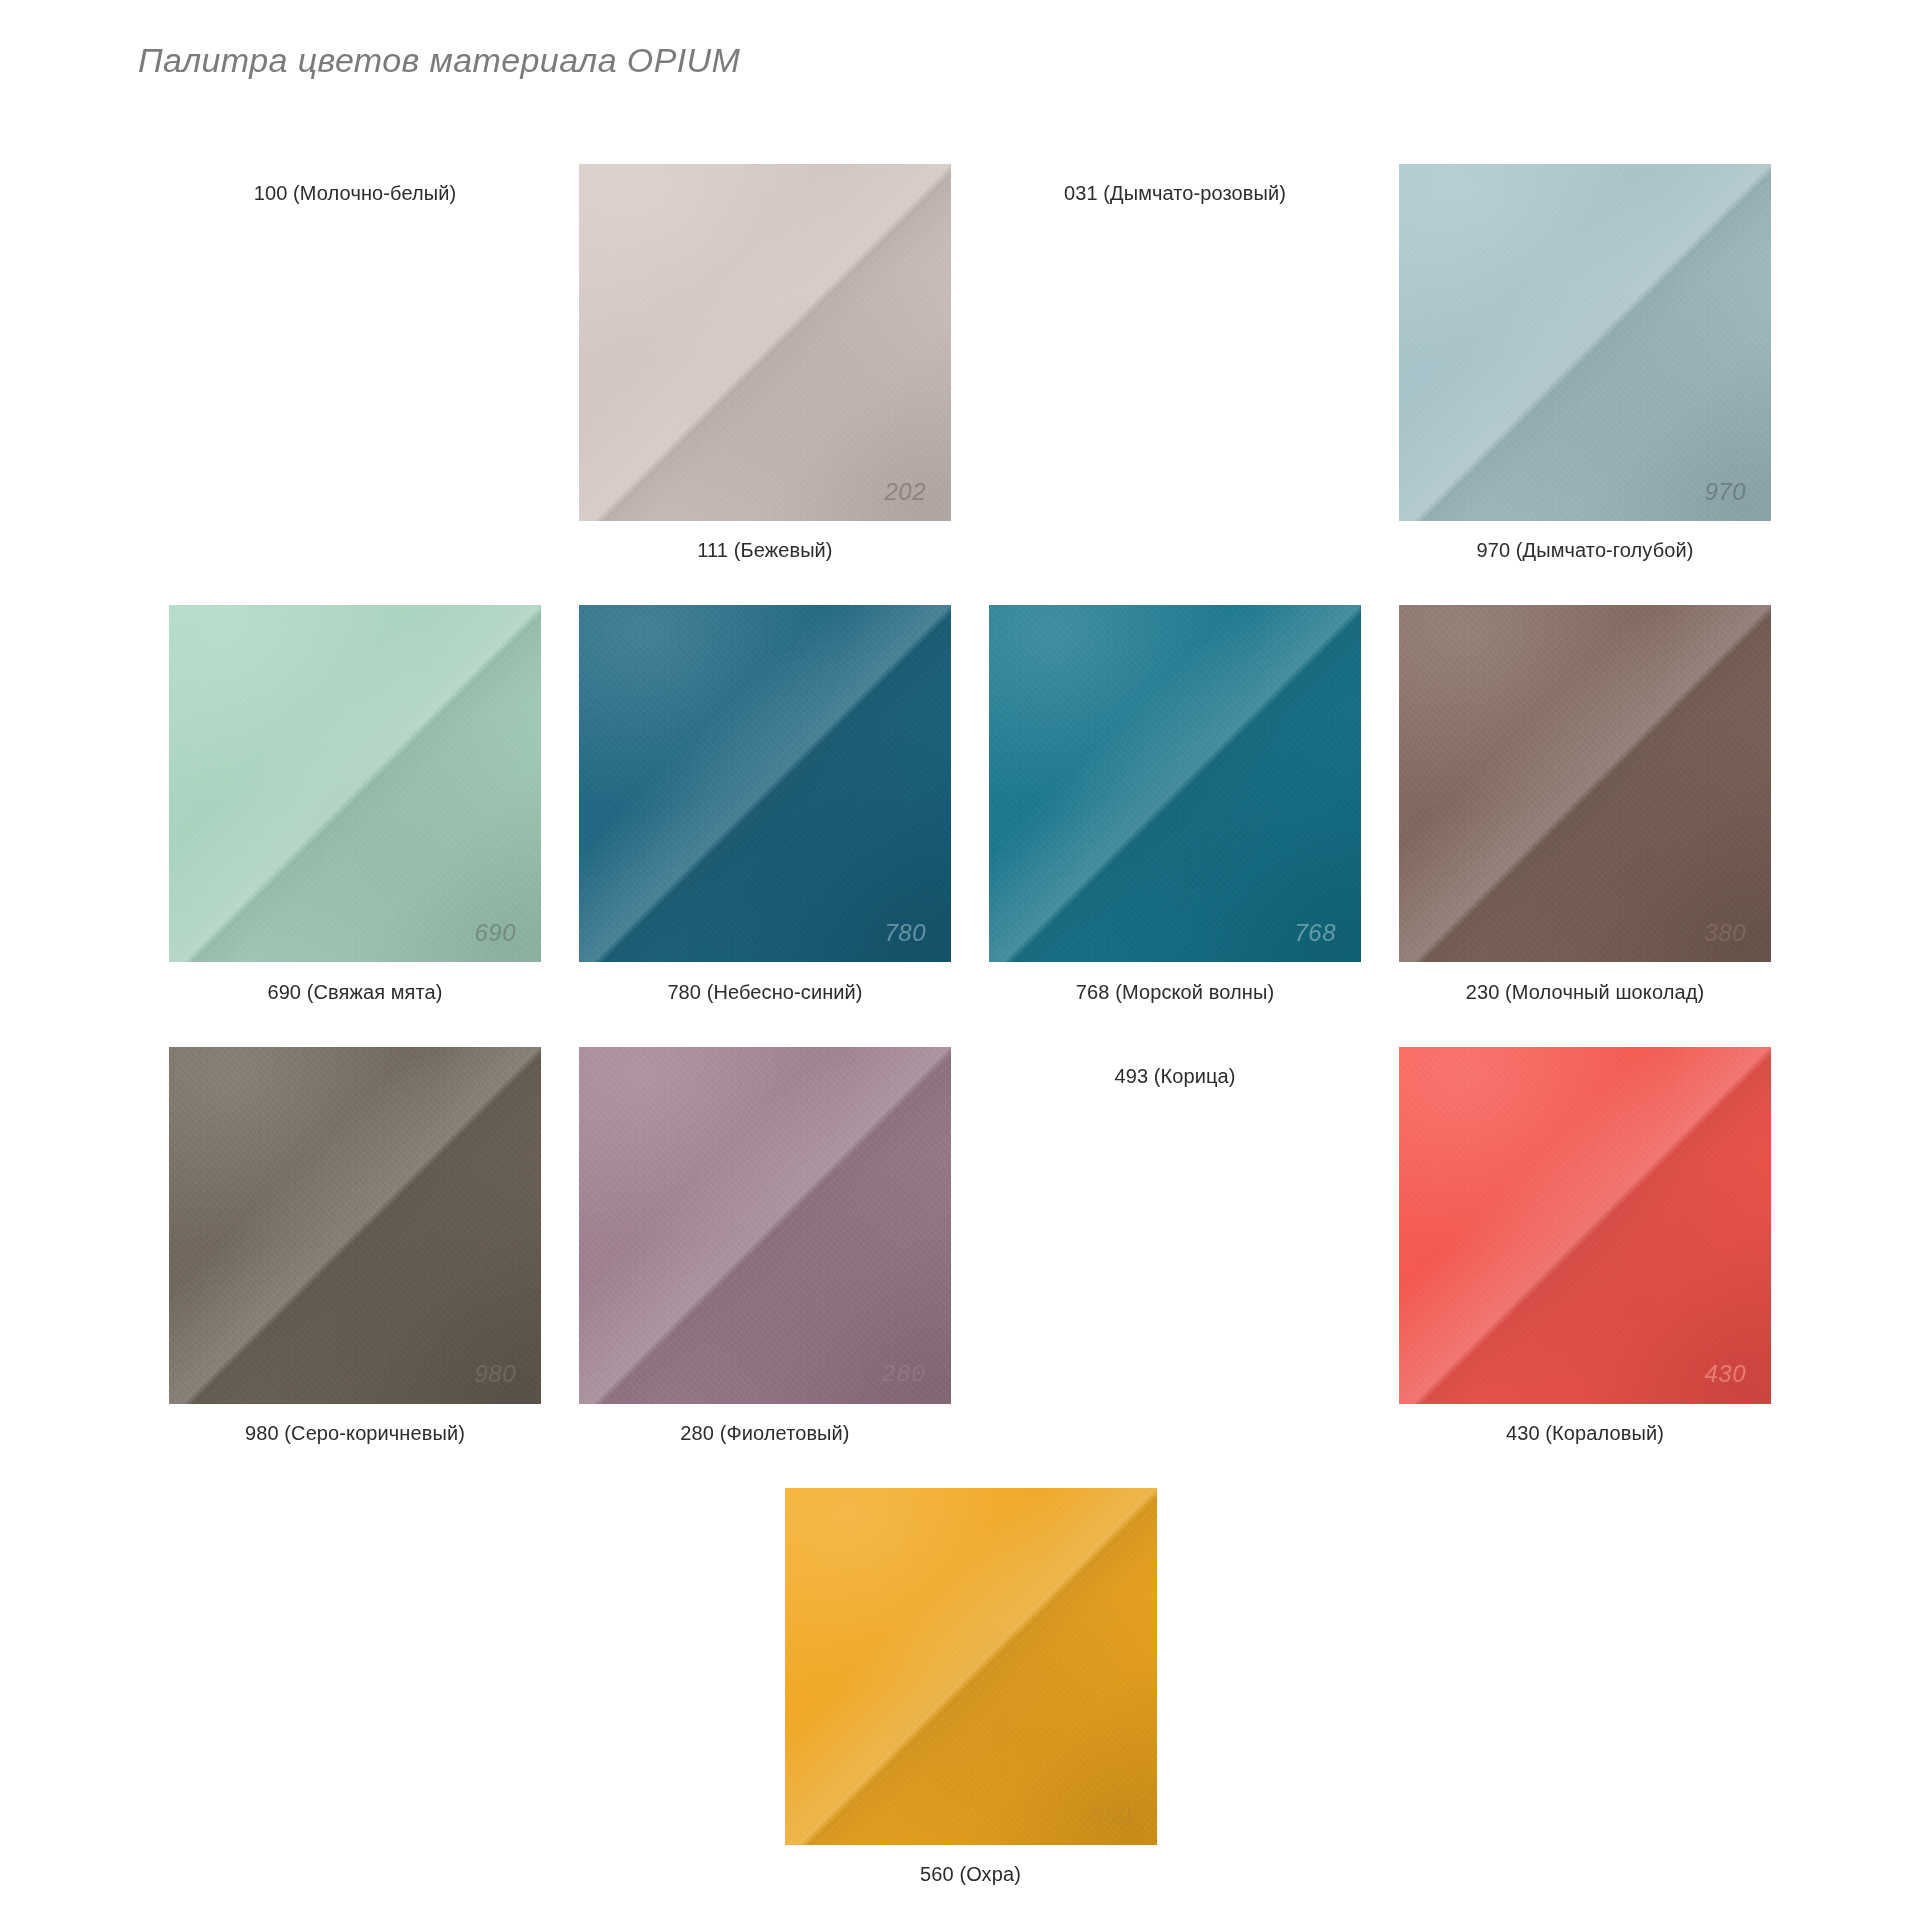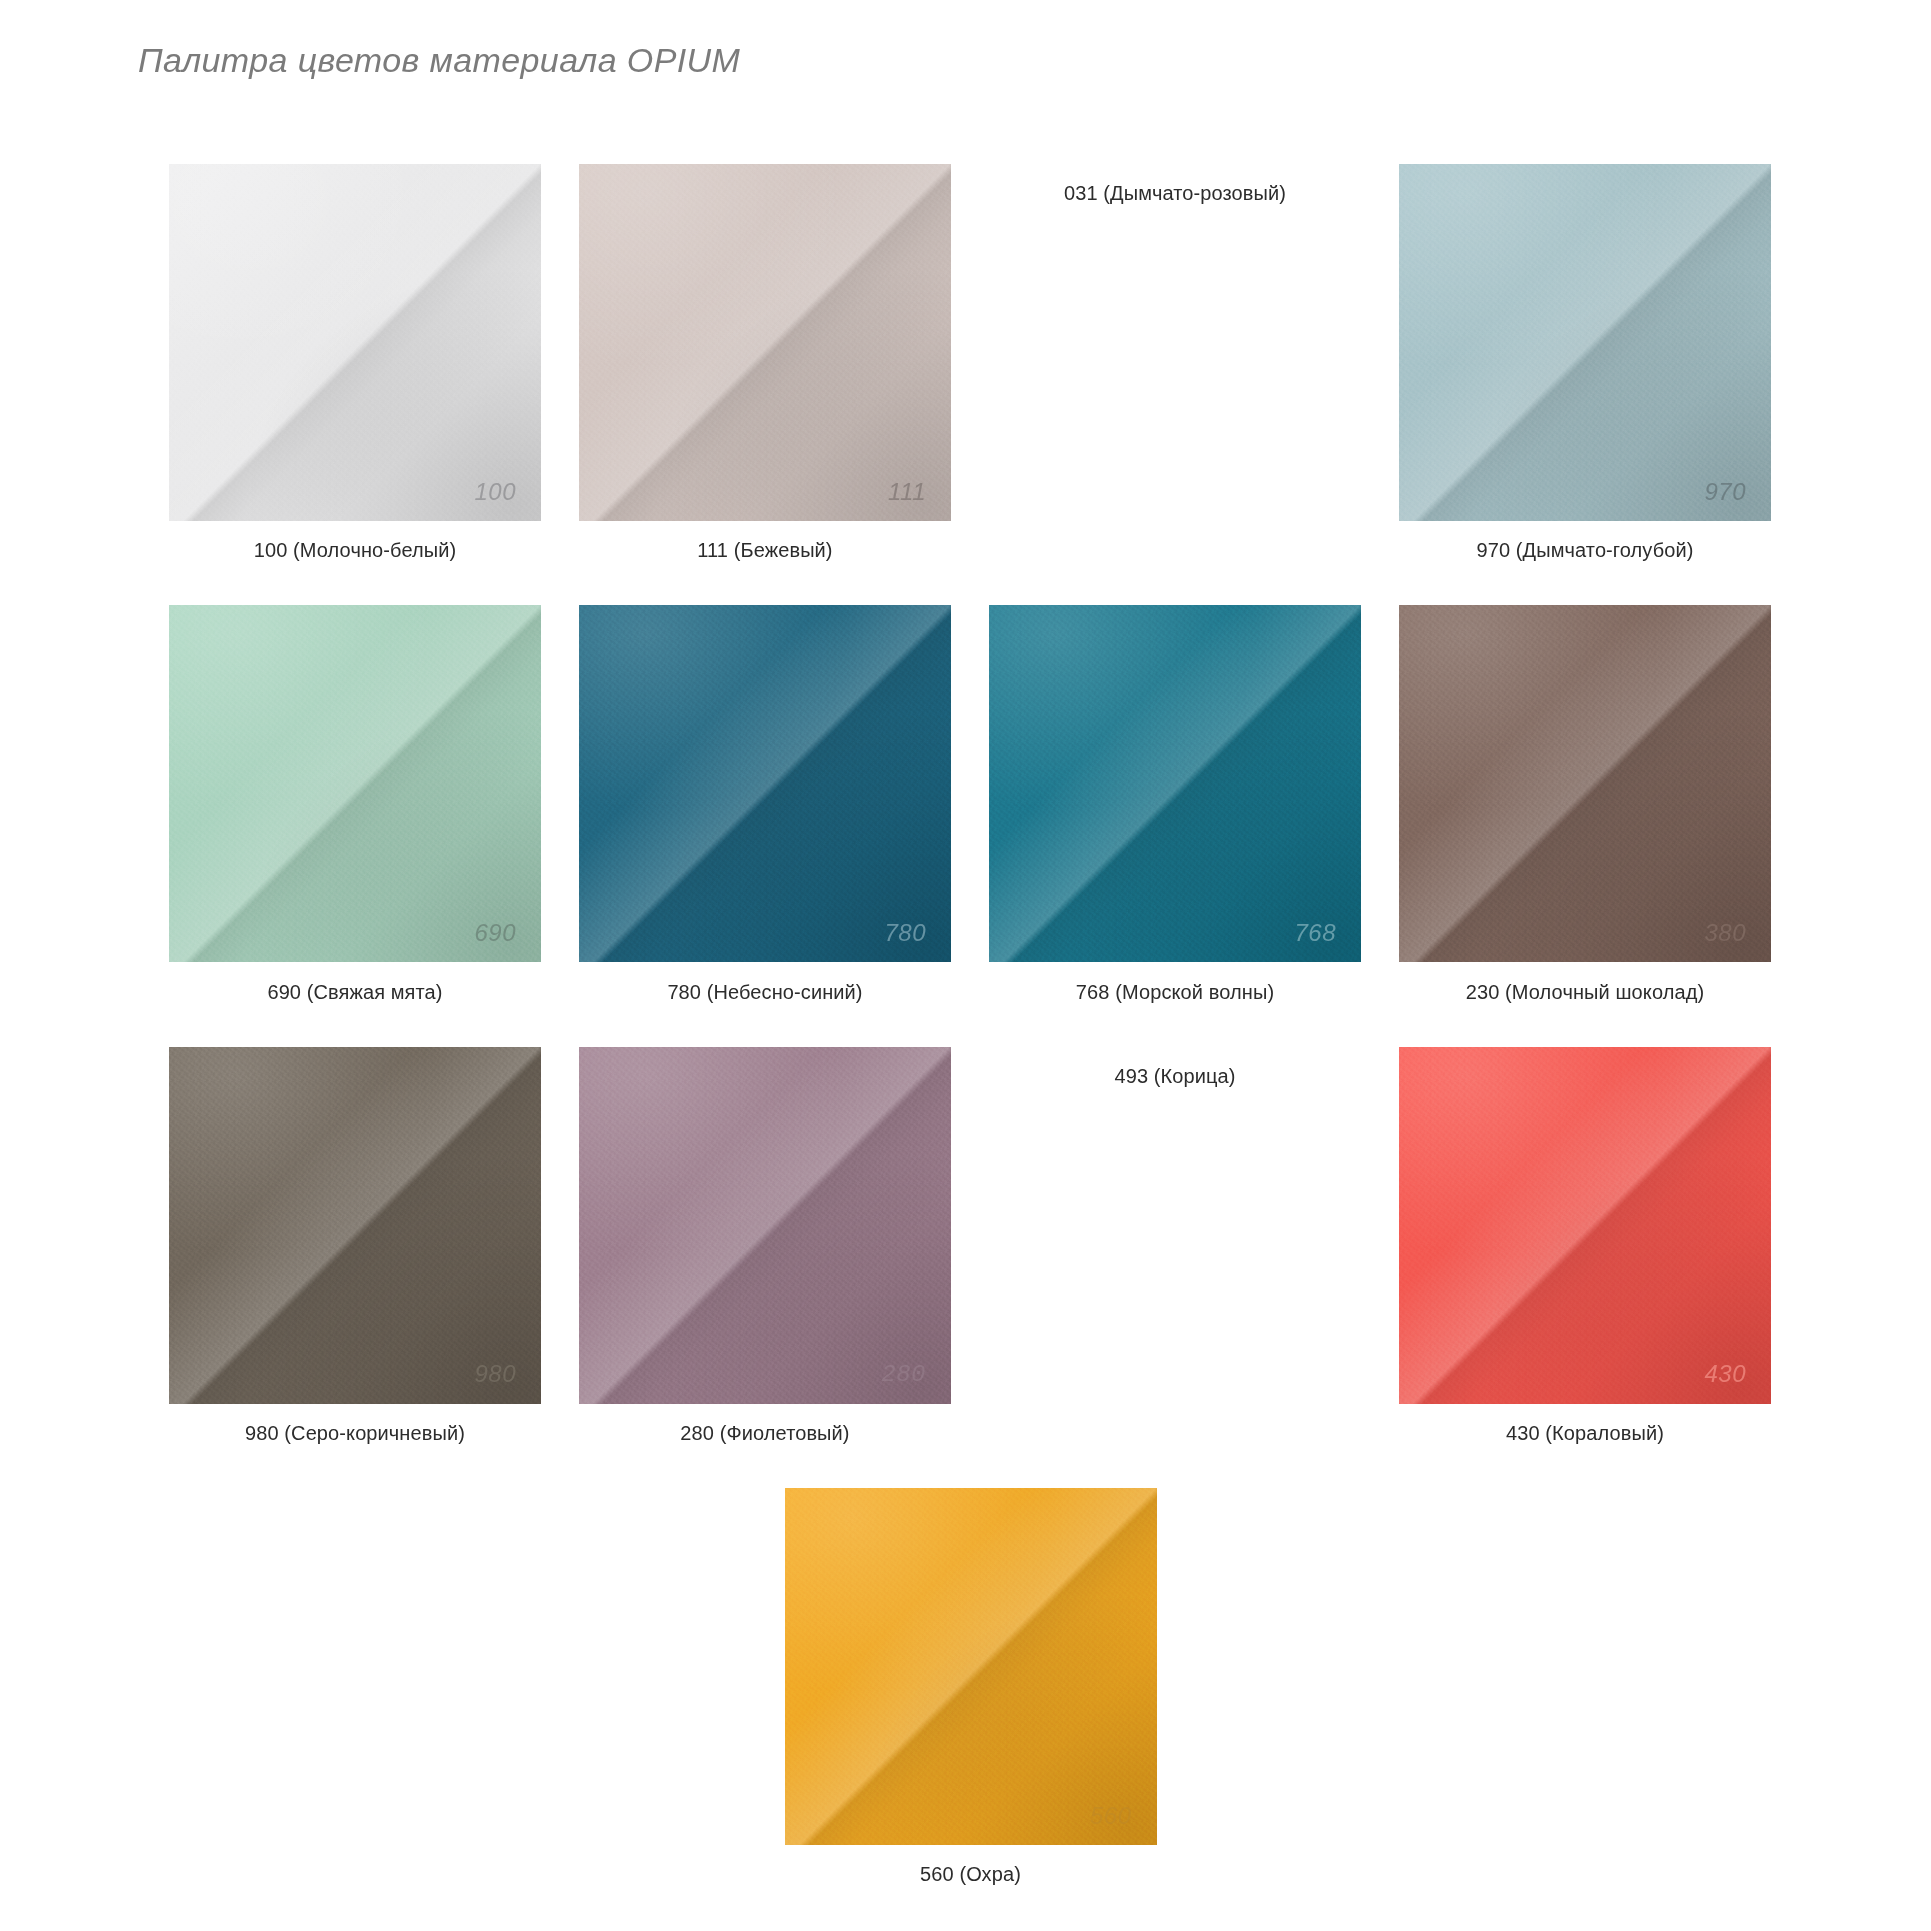--- a/index.html
+++ b/index.html
@@ -114,36 +114,29 @@
 <body>
 
 <div class="page">
 
   <div class="title">Палитра цветов материала OPIUM</div>
 
   <div class="grid">
 
     <div class="row">
       <div class="cell">
-        <div class="swatch">
-          <div class="base" style="background: rgb(239, 239, 240);"></div>
-          <div class="fold"></div>
-          <div class="shade"></div>
-          <div class="grain"></div>
-          <div class="wm" style="color: rgba(120, 120, 124, 0.55);">100</div>
-        </div>
         <div class="caption">100 (Молочно-белый)</div>
       </div>
       <div class="cell">
         <div class="swatch">
           <div class="base" style="background: rgb(214, 200, 195);"></div>
           <div class="fold"></div>
           <div class="shade"></div>
           <div class="grain"></div>
-          <div class="wm" style="color: rgba(110, 100, 98, 0.55);">111</div>
+          <div class="wm" style="color: rgba(110, 100, 98, 0.55);">202</div>
         </div>
         <div class="caption">111 (Бежевый)</div>
       </div>
       <div class="cell">
         <div class="caption">031 (Дымчато-розовый)</div>
       </div>
       <div class="cell">
         <div class="swatch">
           <div class="base" style="background: rgb(166, 196, 202);"></div>
           <div class="fold"></div>

